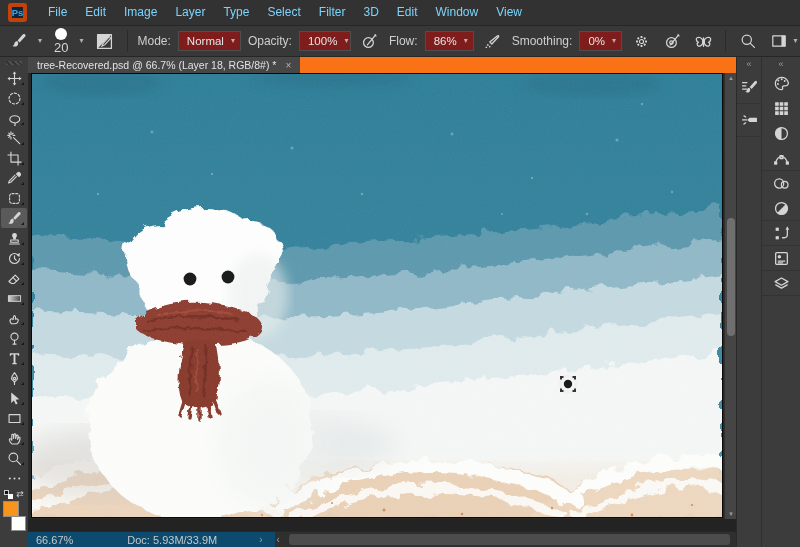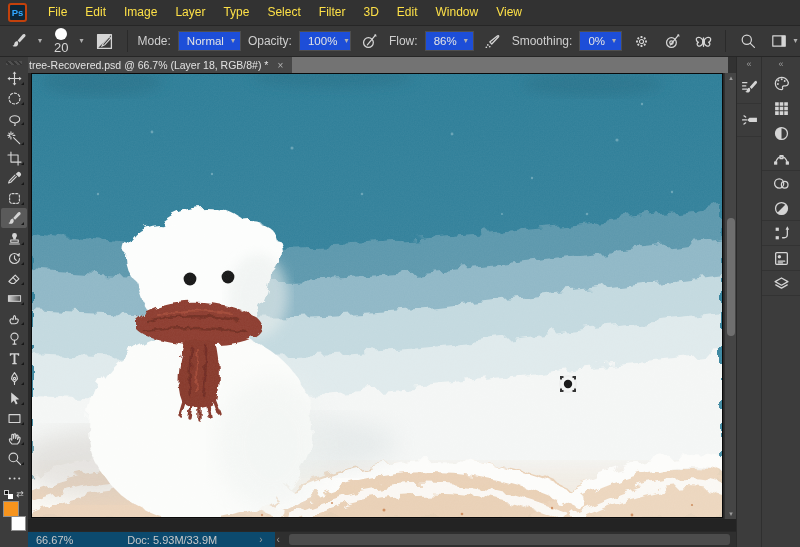--- a/index.html
+++ b/index.html
@@ -2,42 +2,42 @@
 <html><head>
 <meta charset="utf-8">
 <style>
   * { margin:0; padding:0; box-sizing:border-box; }
   html,body { width:800px; height:547px; overflow:hidden; background:#222; }
   body { font-family:"Liberation Sans", sans-serif; -webkit-font-smoothing:antialiased; }
   .app { position:relative; width:800px; height:547px; background:#323232; overflow:hidden; }
 
   
   .menubar { position:absolute; left:0; top:0; width:800px; height:25px; background:#323232; display:flex; align-items:center; padding-left:8px; }
-  .pslogo { width:19px; height:19px; border:2px solid #c2410c; border-radius:3px; background:#0d2636; color:#31a8ff; font-size:9.5px; font-weight:bold; display:flex; align-items:center; justify-content:center; margin-right:12px; }
-  .menu-item { color:#fde047; font-size:12px; padding:0 9px; line-height:25px; cursor:default; }
+  .pslogo { width:19px; height:19px; border:4px solid #c2410c; border-radius:3px; background:#0d2636; color:#31a8ff; font-size:9.5px; font-weight:bold; display:flex; align-items:center; justify-content:center; margin-right:12px; }
+  .menu-item { color:#7dd3fc; font-size:12px; padding:0 9px; line-height:25px; cursor:default; }
 
   
   .optionsbar { position:absolute; left:0; top:25px; width:800px; height:32px; background:#383838; border-top:1px solid #262626; border-bottom:1px solid #262626; display:flex; align-items:center; padding:0 8px; gap:7px; }
   .opt-label { color:#cfcfcf; font-size:12px; white-space:nowrap; }
-  .opt-field { height:20px; background:#1d4ed8; border:1px solid #4e4e4e; color:#e4e4e4; font-size:11.5px; display:flex; align-items:center; padding:0 5px 0 8px; }
+  .opt-field { height:20px; background:#7f1d1d; border:1px solid #4e4e4e; color:#e4e4e4; font-size:11.5px; display:flex; align-items:center; padding:0 5px 0 8px; }
   .opt-field .val { flex:1; }
   .chev { color:#b0b0b0; font-size:8px; margin-left:7px; line-height:1; }
   .w96{width:100px;} .w46{width:52px;}
   .vsep { width:1px; height:22px; background:#2a2a2a; margin:0 3px; flex:none; }
   .icon-btn { width:24px; height:24px; display:flex; align-items:center; justify-content:center; background:none; border:none; flex:none; }
   .tool-preview { display:flex; align-items:center; gap:4px; padding:0 3px; }
   .brush-picker { display:flex; align-items:center; gap:4px; padding:0 2px; }
   .bp-stack { display:flex; flex-direction:column; align-items:center; line-height:1; }
   .brush-dot { width:12px; height:12px; border-radius:50%; background:#fff; }
   .bsize { color:#d6d6d6; font-size:13px; margin-top:1px; }
   .ti { stroke:#d5d5d5; fill:none; stroke-width:1.2; stroke-linecap:round; stroke-linejoin:round; }
   .tf { fill:#d5d5d5; stroke:none; }
 
   
-  .tabrow { position:absolute; left:20px; top:57px; width:708px; height:16px; background:#737373; display:flex; }
+  .tabrow { position:absolute; left:28px; top:57px; width:708px; height:16px; background:#f97316; display:flex; }
   .tab { background:#474747; color:#e2e2e2; font-size:10.5px; display:flex; align-items:center; padding:0 9px; gap:9px; height:16px; white-space:nowrap; }
   .tabclose { color:#b2b2b2; font-size:10px; }
 
   
   .toolbar { position:absolute; left:0; top:57px; width:28px; height:490px; background:#3c3c3c; display:flex; flex-direction:column; align-items:center; padding-top:4px; }
   .grip { width:16px; height:4px; margin-bottom:3px; background:repeating-linear-gradient(45deg,#4f4f4f 0 2px,#343434 2px 4px); }
   .tool { width:26px; height:20px; display:flex; align-items:center; justify-content:center; position:relative; flex:none; }
   .tool::after { content:""; position:absolute; right:3px; bottom:3px; width:0; height:0; border-left:3px solid transparent; border-bottom:3px solid #181818; }
   .tool.noarrow::after { display:none; }
   .tool.selected { background:#5a5a5a; border-radius:2px; }

